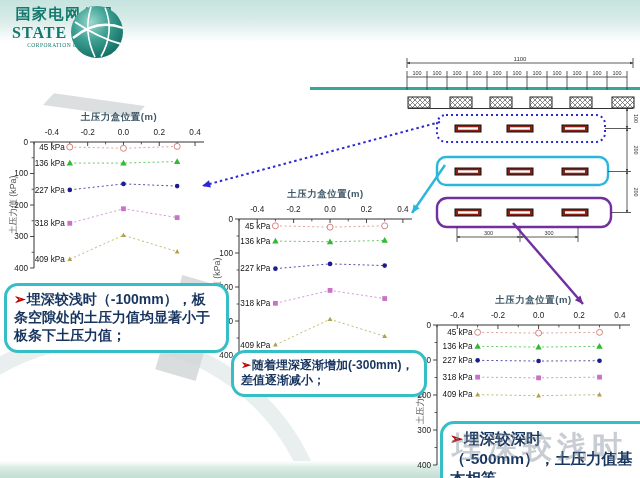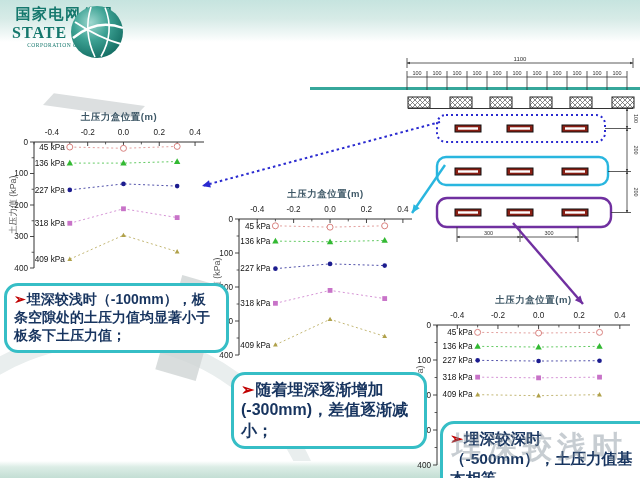--- a/index.html
+++ b/index.html
@@ -23,21 +23,21 @@
   svg{position:absolute;overflow:visible;}
   #c0{left:8px;top:108px;z-index:5;}
   #c1{left:182px;top:185px;z-index:5;}
   #c2{left:418px;top:295px;z-index:5;}
   #dg{left:395px;top:55px;z-index:6;}
   #ba{left:190px;top:112px;z-index:7;}
   .note{position:absolute;background:#fff;border:3px solid #36bec6;border-radius:14px;
         padding:5px 7px;font-weight:bold;color:#17345f;z-index:20;line-height:1.28;}
   .note .b{color:#c00000;margin-right:1px;}
   #note1{left:4px;top:283px;width:205px;font-size:14px;}
-  #note2{left:231px;top:372px;width:176px;font-size:16px;}
+  #note2{left:231px;top:350px;width:176px;font-size:12px;}
   #note3{left:440px;top:421px;width:196px;font-size:15.5px;}
   .wm{position:absolute;left:452px;top:427px;font-size:30px;font-weight:bold;z-index:30;
       color:rgba(122,136,148,.42);letter-spacing:5px;pointer-events:none;
       font-family:"Liberation Serif",serif;}
 </style>
 </head>
 <body>
 
 <div id="slide">
   <div class="band-top"></div>

